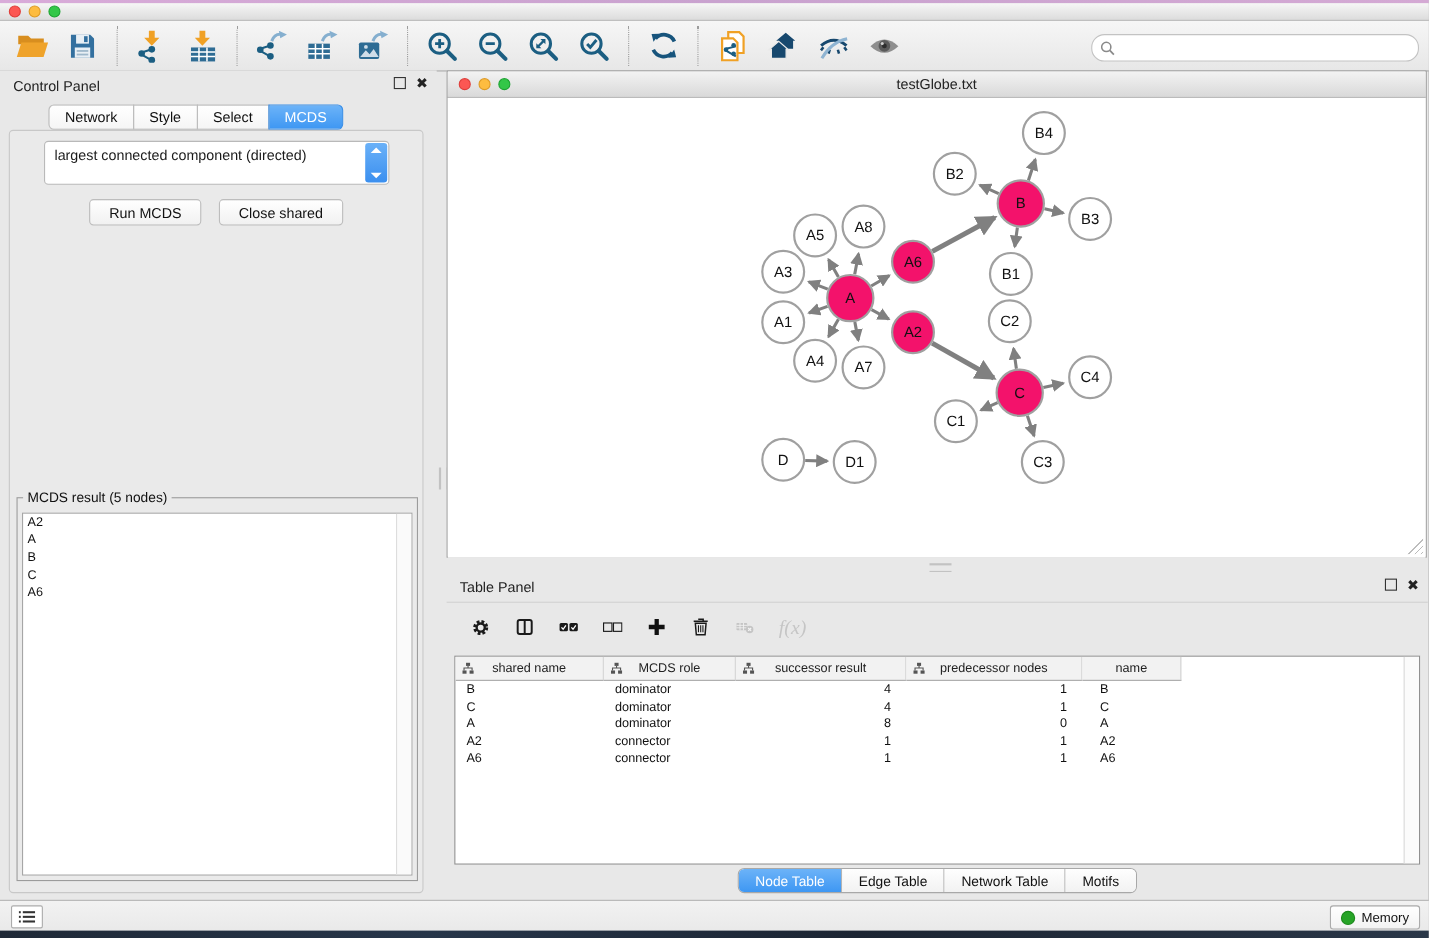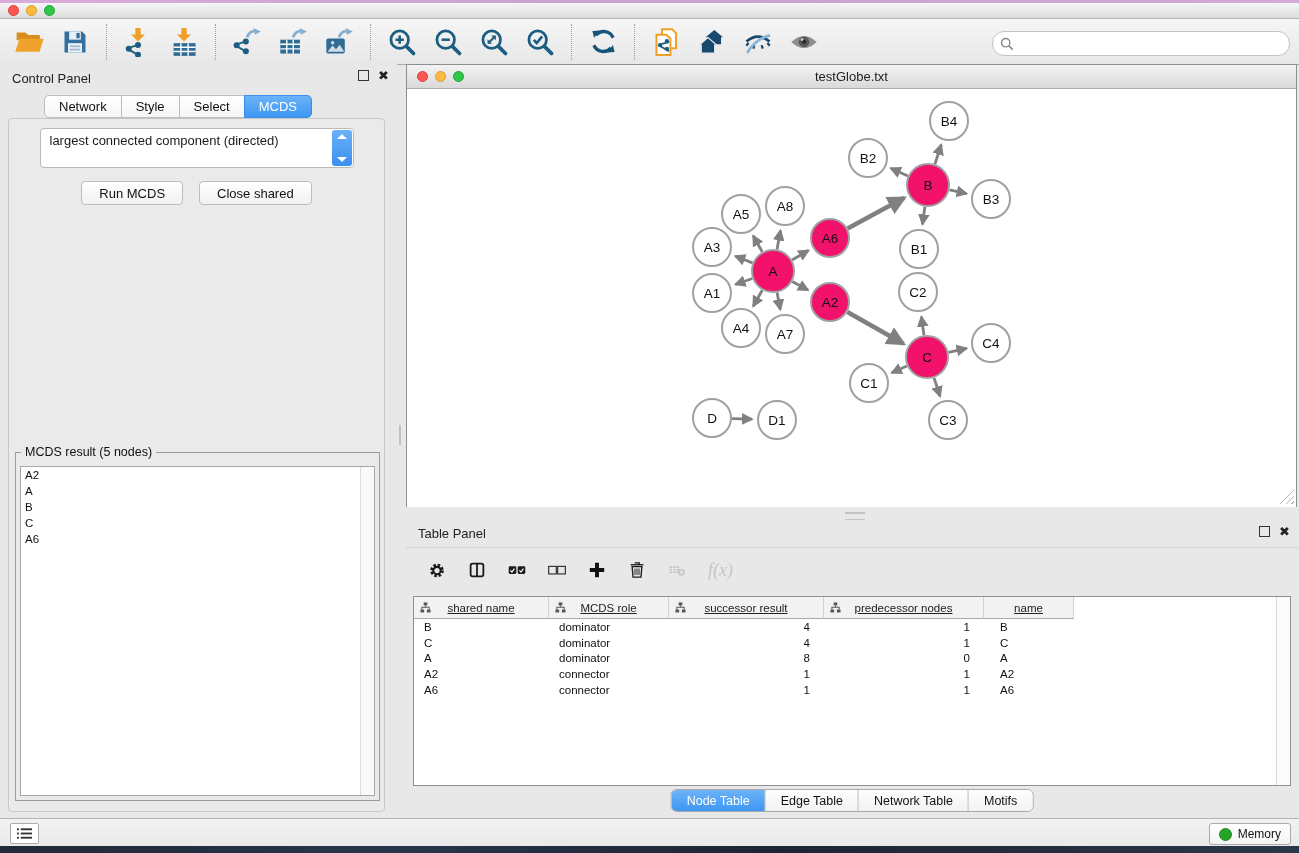--- a/index.html
+++ b/index.html
@@ -81,21 +81,21 @@
   .tp-toolbar{position:absolute;left:0;right:0;top:27px;height:44px;border-top:1px solid #d2d2d2;
        display:flex;align-items:center;padding-left:16px;gap:10px;}
   .ttbtn{background:none;border:none;width:30px;height:34px;display:flex;align-items:center;justify-content:flex-start;}
   .ttbtn.disabled{opacity:.55;}
   .fx{font-family:"Liberation Serif","DejaVu Serif",serif;font-style:italic;font-size:18px;color:#a9a9a9;}
   .tablebox{position:absolute;left:7px;top:76px;width:878px;height:190px;background:#fff;
        border:1px solid #909090;box-sizing:border-box;overflow:hidden;}
   .thead{display:flex;height:22px;}
   .th{box-sizing:border-box;height:22px;background:#f2f2f2;border-right:1px solid #d2d2d2;
        border-bottom:1px solid #a8a8a8;display:flex;align-items:center;justify-content:center;
-       gap:6px;font-size:11.5px;color:#222;text-decoration:underline;}
+       gap:6px;font-size:11.5px;color:#222;}
   .th .sorticon{position:absolute;left:6px;}
   .th{position:relative;}
   .trow{display:flex;height:15.8px;align-items:center;}
   .td{box-sizing:border-box;font-size:11.5px;color:#111;white-space:nowrap;}
   .td.al{padding-left:10px;text-align:left;}
   .td.ar{padding-right:14px;text-align:right;}
   .td.an{padding-left:16px;text-align:left;}
   .tscroll{position:absolute;right:0;top:0;bottom:0;width:13px;background:#fbfbfb;border-left:1px solid #d9d9d9;}
   .table-tabs{position:absolute;left:50%;transform:translateX(-50%);top:269px;display:flex;
        border:1px solid #a8a8a8;border-radius:6px;overflow:hidden;background:#fff;}

